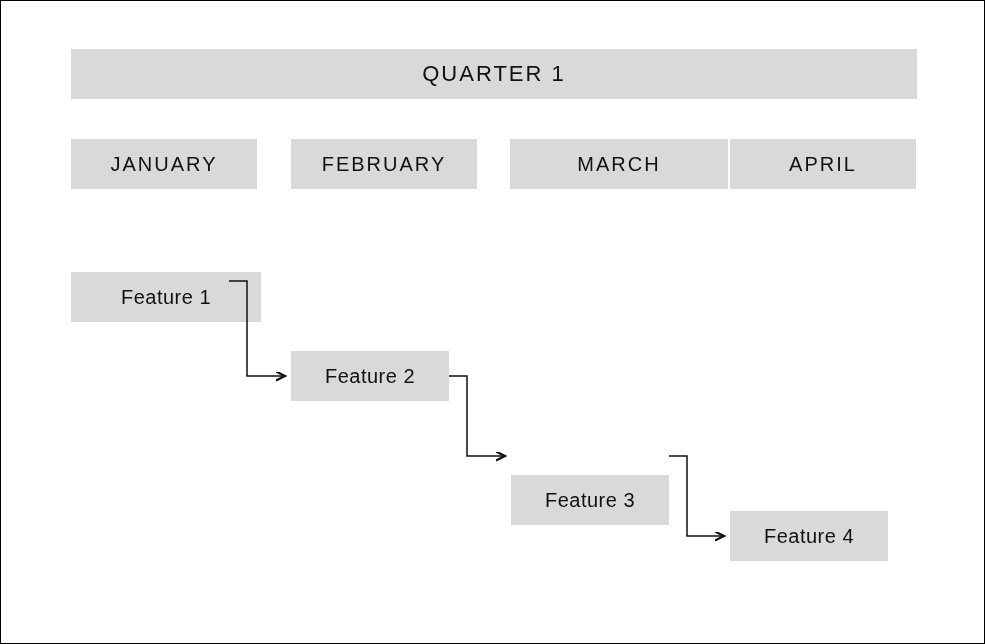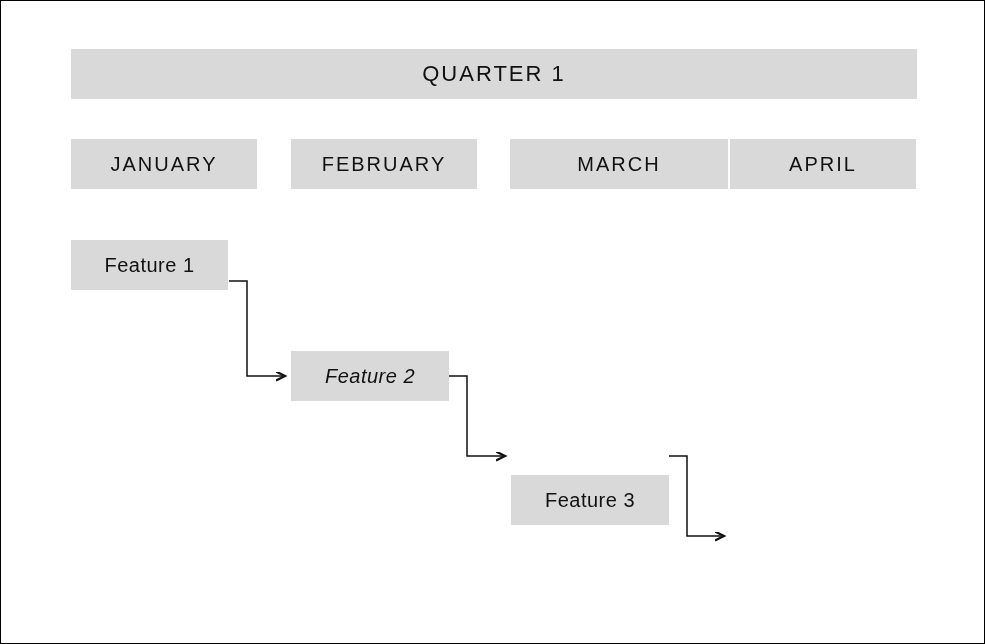--- a/index.html
+++ b/index.html
@@ -60,23 +60,24 @@
 
 <div class="canvas">
 
   <div class="block quarter">QUARTER 1</div>
 
   <div class="block month" style="left:290px;width:186px;">FEBRUARY</div>
   <div class="block month" style="left:70px;width:186px;">JANUARY</div>
   <div class="block month" style="left:509px;width:218px;">MARCH</div>
   <div class="block month" style="left:729px;width:186px;">APRIL</div>
 
-  <div class="block feature" style="left:70px;top:239px;width:157px;">Feature 1</div>
-  <div class="block feature" style="left:290px;top:350px;width:158px;font-style:italic;">Feature 2</div>
+  <div class="block feature" style="left:70px;top:271px;width:190px;">Feature 1</div>
+  <div class="block feature" style="left:290px;top:350px;width:158px;">Feature 2</div>
   <div class="block feature" style="left:510px;top:430px;width:158px;margin-top:44px;">Feature 3</div>
+  <div class="block feature" style="left:729px;top:510px;width:158px;">Feature 4</div>
 
   <svg class="connectors" viewBox="0 0 985 644" width="985" height="644">
     <defs>
       <marker id="arrowhead" markerWidth="8" markerHeight="8" refX="6" refY="3" orient="auto" markerUnits="strokeWidth">
         <path d="M0,0 L6,3 L0,6" fill="none" stroke="#111" stroke-width="1.5"></path>
       </marker>
     </defs>
     <g id="connector-paths" fill="none" stroke="#111" stroke-width="1.5" marker-end="url(#arrowhead)">
         <path d="M 228 280 L 246 280 L 246 375 L 284 375"></path>
         <path d="M 448 375 L 466 375 L 466 455 L 504 455"></path>

